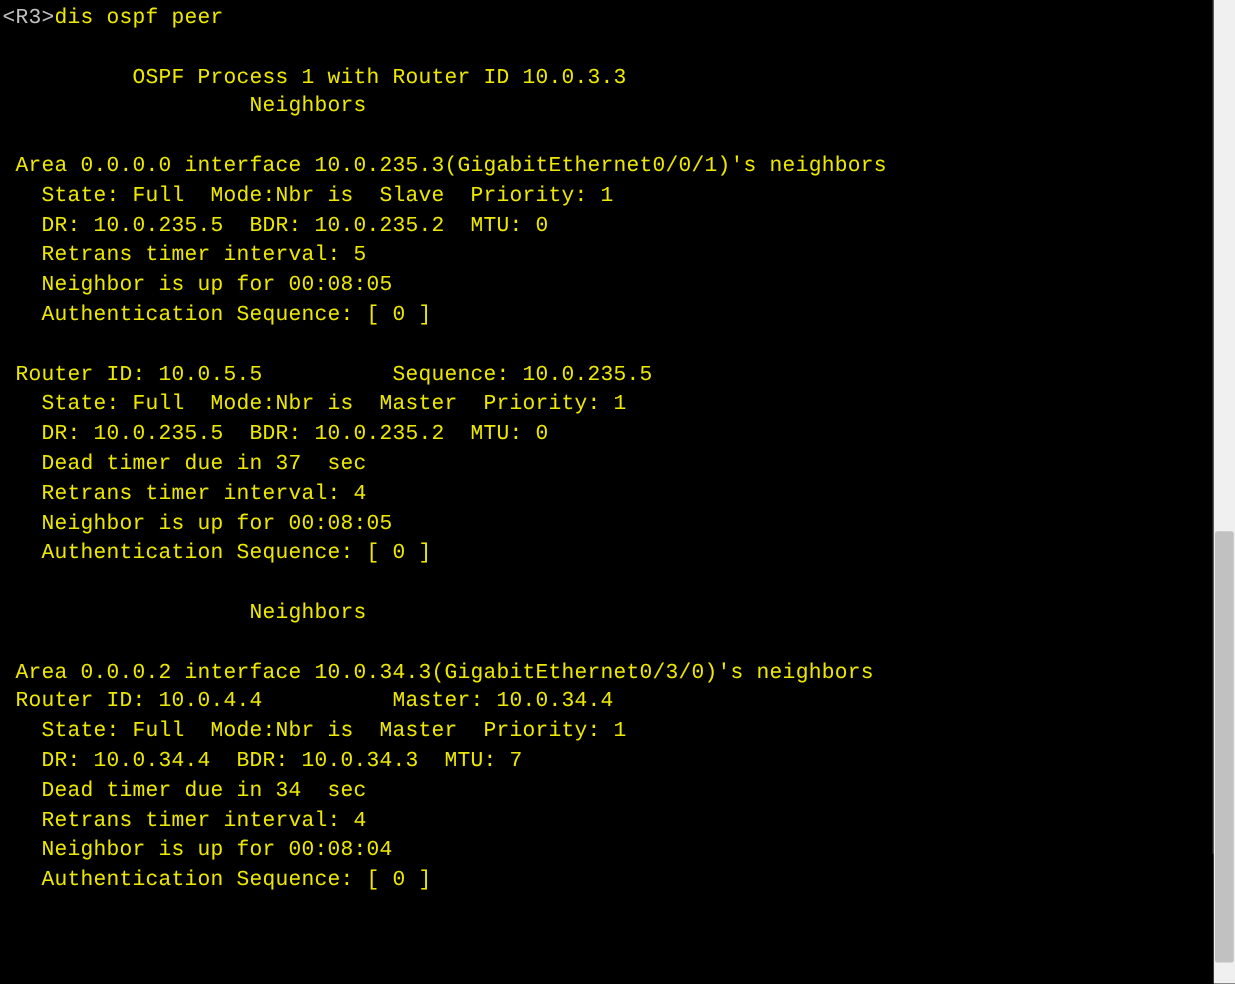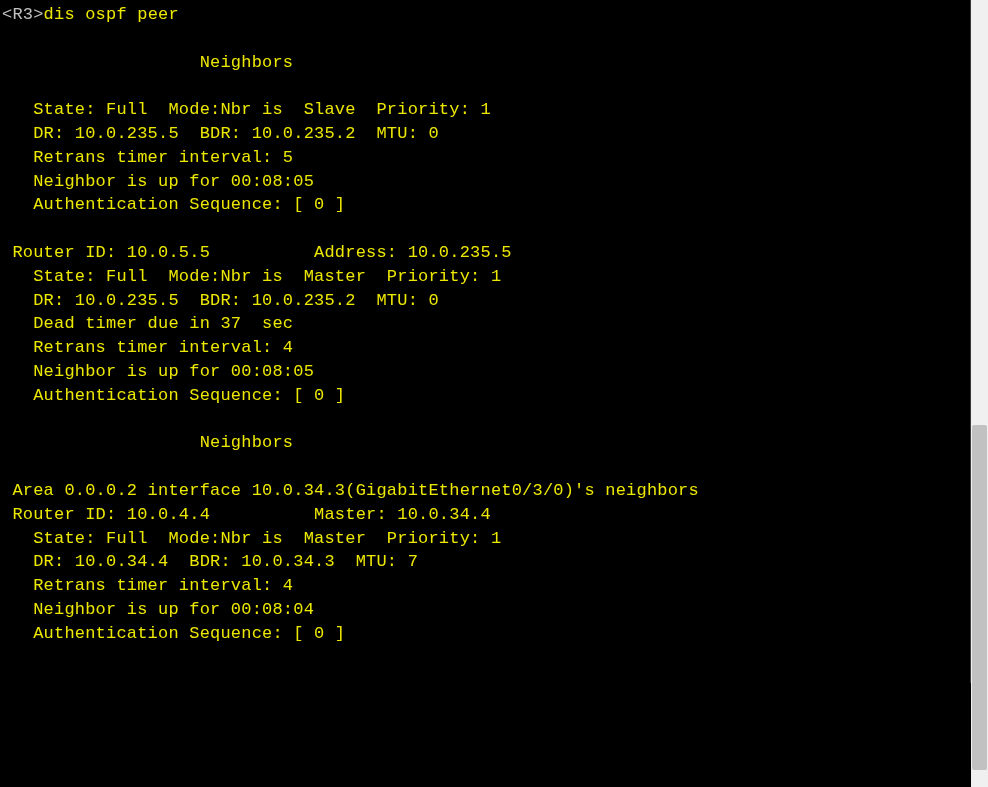--- a/index.html
+++ b/index.html
@@ -51,46 +51,49 @@
       background: #c1c1c1;
       border-radius: 2px;
     }
   </style>
 </head>
 <body>
 
 <div class="terminal-area">
   <div class="line"><span class="prompt-host">&lt;R3&gt;</span><span class="cmd">dis ospf peer</span></div>
   <div class="line"> </div>
+  <div class="line">	  OSPF Process 1 with Router ID 10.0.3.3</div>
   <div class="line">		   Neighbors</div>
   <div class="line"> </div>
 
+  <div class="line"> Area 0.0.0.0 interface 10.0.235.3(GigabitEthernet0/0/1)'s neighbors</div>
   <div class="line">   State: Full  Mode:Nbr is  Slave  Priority: 1</div>
   <div class="line">   DR: 10.0.235.5  BDR: 10.0.235.2  MTU: 0</div>
   <div class="line">   Retrans timer interval: 5</div>
   <div class="line">   Neighbor is up for 00:08:05</div>
   <div class="line">   Authentication Sequence: [ 0 ]</div>
   <div class="line"> </div>
 
-  <div class="line"> Router ID: 10.0.5.5          Address: 10.0.235.5</div>
+  <div class="line"> Router ID: 10.0.5.5          Sequence: 10.0.235.5</div>
   <div class="line">   State: Full  Mode:Nbr is  Master  Priority: 1</div>
   <div class="line">   DR: 10.0.235.5  BDR: 10.0.235.2  MTU: 0</div>
   <div class="line">   Dead timer due in 37  sec</div>
   <div class="line">   Retrans timer interval: 4</div>
   <div class="line">   Neighbor is up for 00:08:05</div>
   <div class="line">   Authentication Sequence: [ 0 ]</div>
   <div class="line"> </div>
 
   <div class="line">		   Neighbors</div>
   <div class="line"> </div>
 
   <div class="line"> Area 0.0.0.2 interface 10.0.34.3(GigabitEthernet0/3/0)'s neighbors</div>
   <div class="line"> Router ID: 10.0.4.4          Master: 10.0.34.4</div>
   <div class="line">   State: Full  Mode:Nbr is  Master  Priority: 1</div>
   <div class="line">   DR: 10.0.34.4  BDR: 10.0.34.3  MTU: 7</div>
+  <div class="line">   Dead timer due in 34  sec</div>
   <div class="line">   Retrans timer interval: 4</div>
   <div class="line">   Neighbor is up for 00:08:04</div>
   <div class="line">   Authentication Sequence: [ 0 ]</div>
 </div>
 
 <div class="scrollbar">
   <div class="scrollbar-thumb"></div>
 </div>
 
 </body></html>

